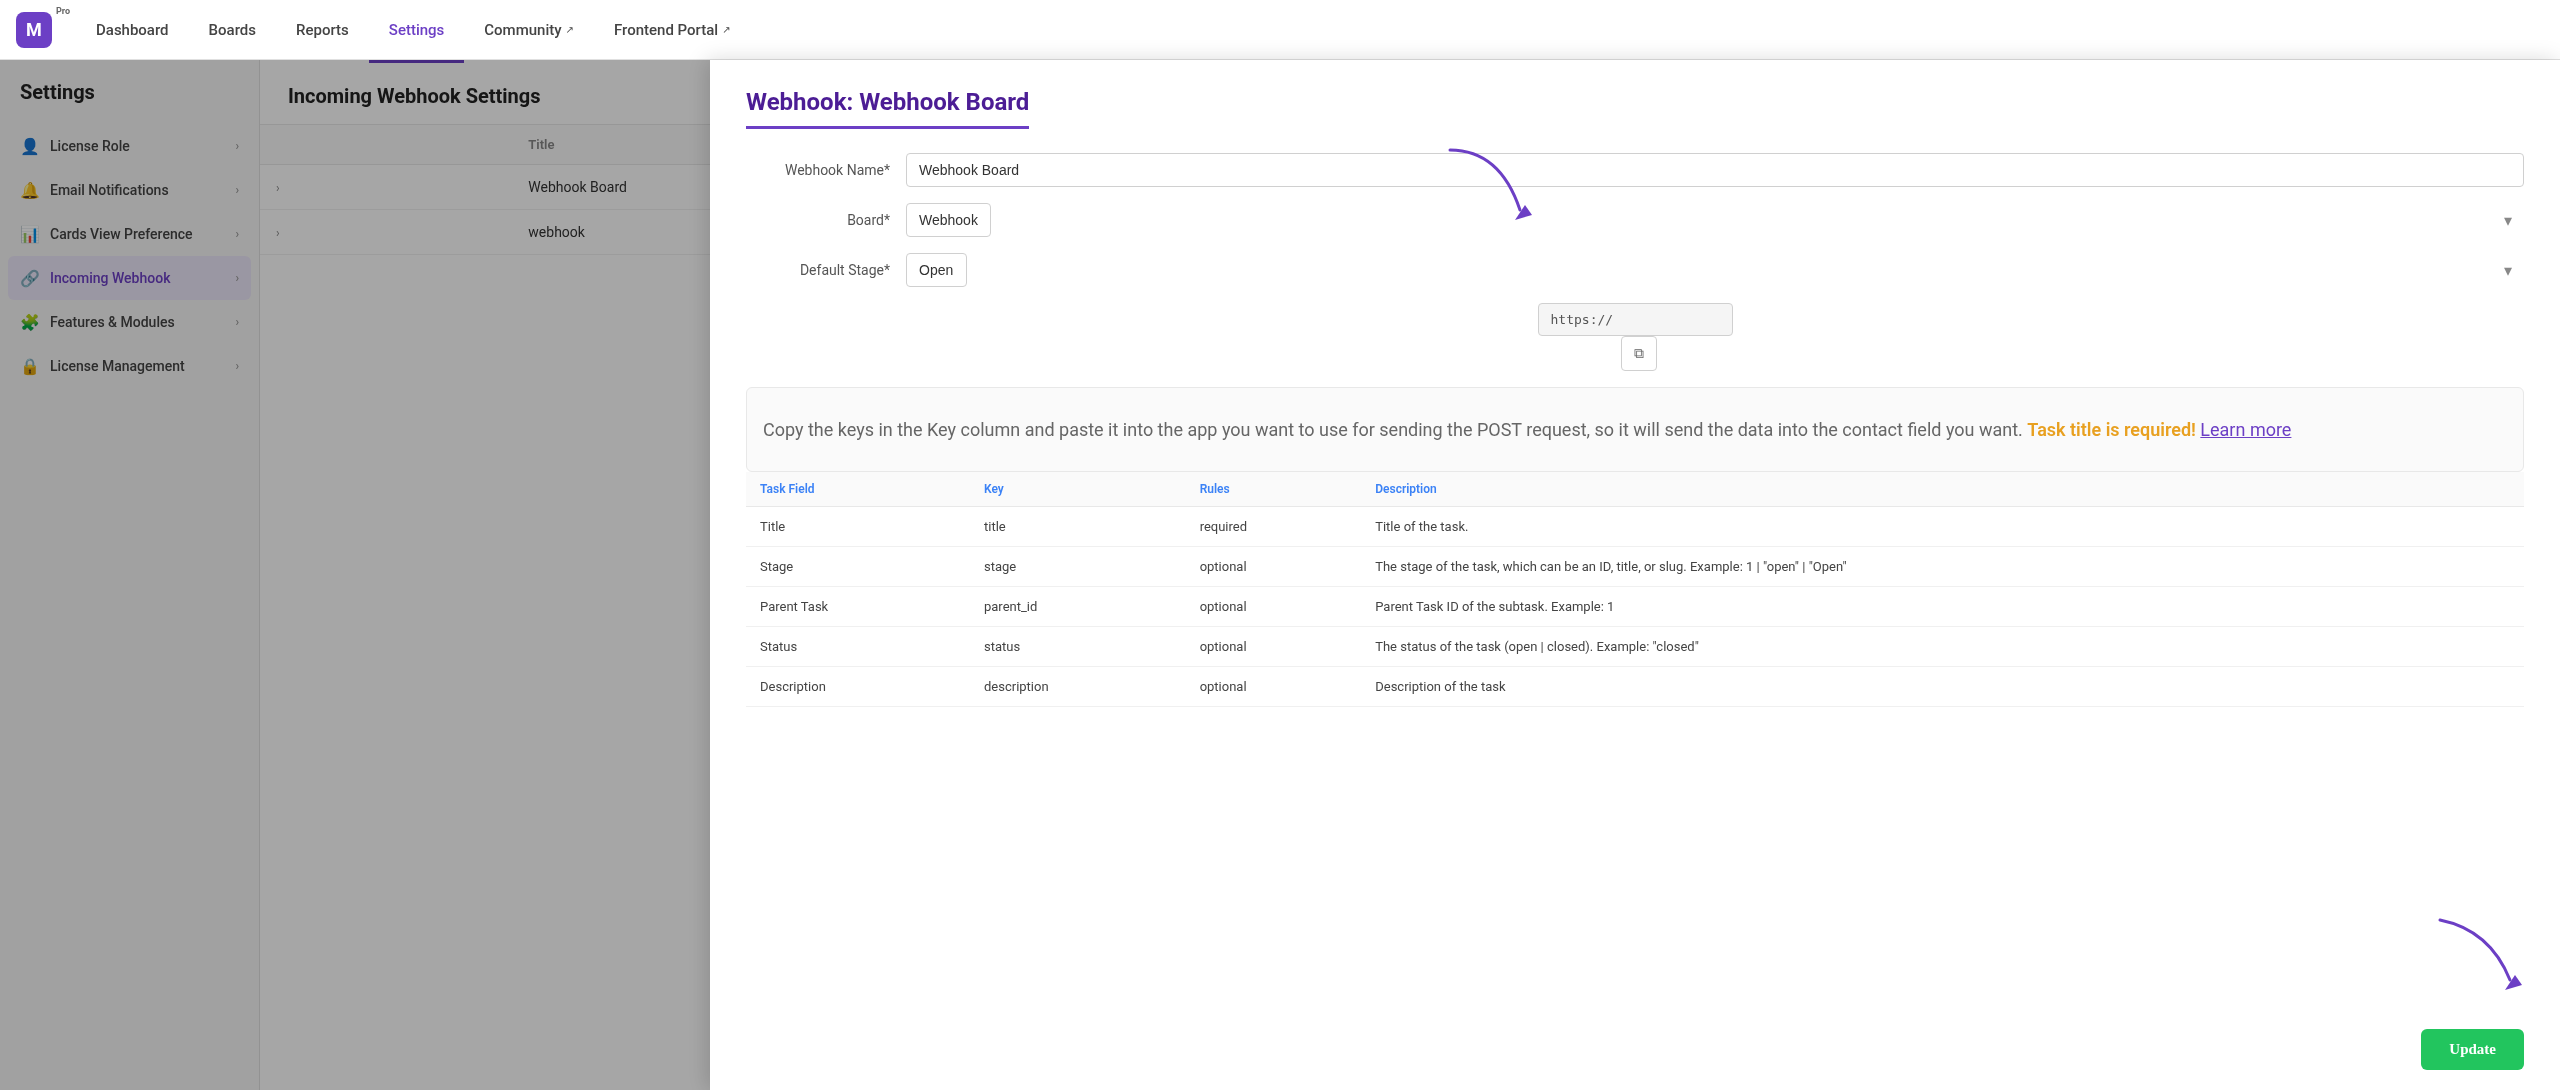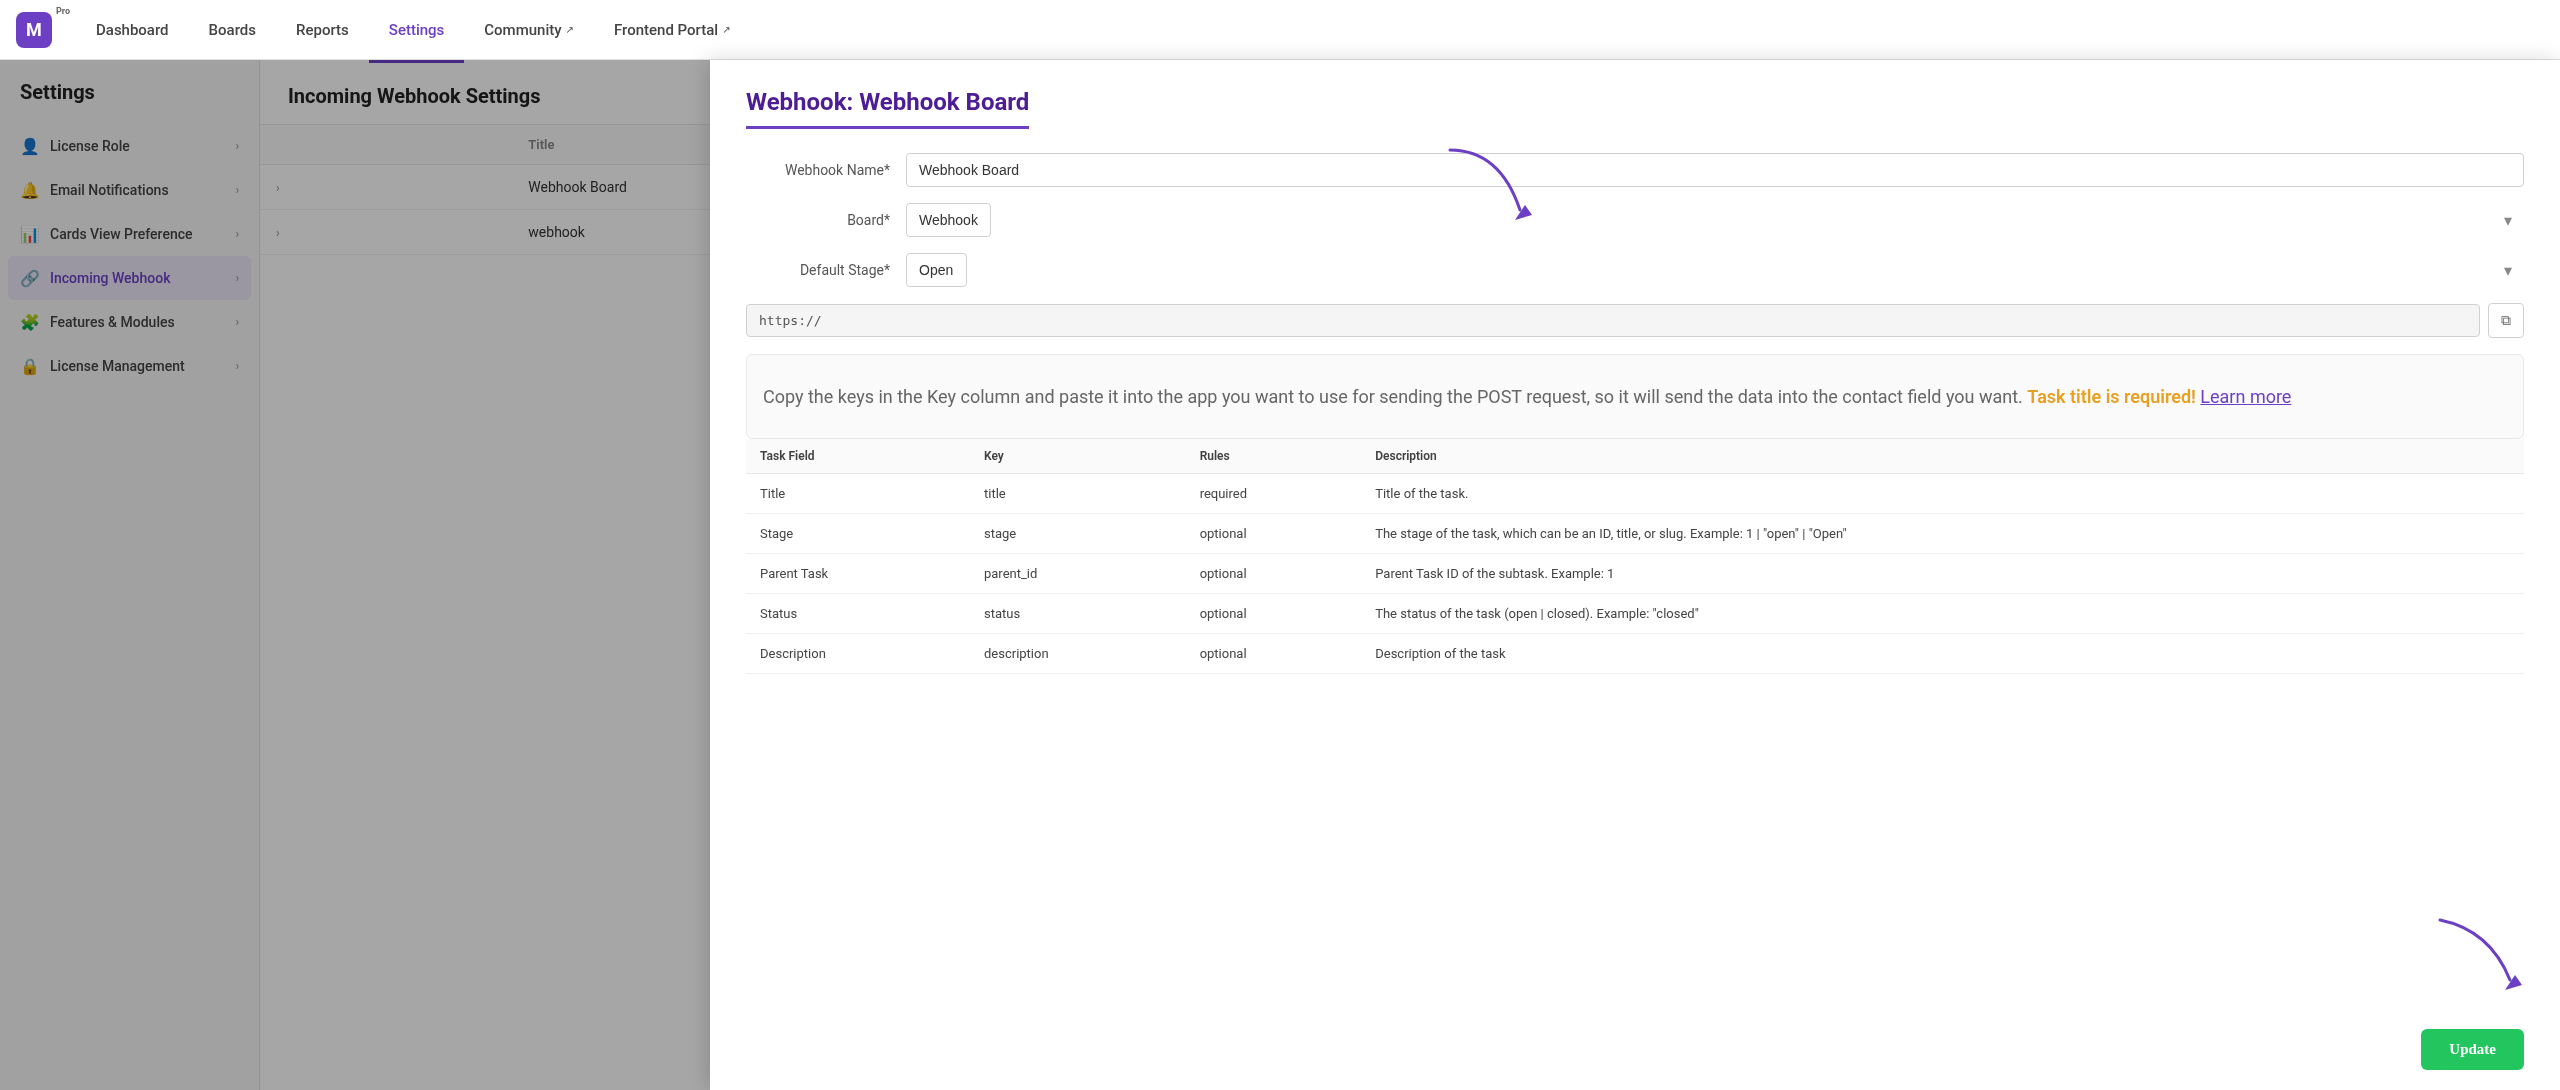--- a/index.html
+++ b/index.html
@@ -116,42 +116,42 @@
     .select-wrapper::after {
       content: '▾'; position: absolute; right: 12px; top: 50%; transform: translateY(-50%);
       color: #888; pointer-events: none;
     }
 
     
     .webhook-url-hint {
       background: #fafafa; border: 1px solid #e8e8e8; border-radius: 6px;
       padding: 14px 16px; margin-bottom: 16px; font-size: 13px; color: #666;
     }
-    .url-input-row { display: flex; align-items: center; margin-bottom: 16px; }
+    .url-input-row { display: flex; align-items: center; margin-bottom: 16px; flex-direction: column; }
     .url-input {
       flex: 1; border: 1px solid #d0d0d0; border-radius: 4px; padding: 8px 12px;
       font-size: 13px; color: #555; font-family: monospace; background: #f5f5f5;
     }
     .copy-btn {
       margin-left: 8px; padding: 8px 12px; border: 1px solid #d0d0d0; border-radius: 4px;
       background: #fff; cursor: pointer; font-size: 14px; color: #666;
     }
 
     
     .keys-hint {
       background: #fafafa; border: 1px solid #e8e8e8; border-radius: 6px;
       padding: 28px 16px; font-size: 18px; color: #666; line-height: 1.5;
     }
     .keys-hint .required { color: #e8a020; font-weight: 600; }
     .keys-hint .learn-more { color: #6c3fc5; text-decoration: underline; cursor: pointer; }
 
     
     .fields-table { width: 100%; border-collapse: collapse; font-size: 13px; }
     .fields-table th {
-      text-align: left; padding: 10px 14px; color: #404040; font-weight: 600; font-size: 12px;
+      text-align: left; padding: 10px 14px; color: #3b82f6; font-weight: 600; font-size: 12px;
       border-bottom: 1px solid #e8e8e8; background: #fafafa;
     }
     .fields-table td { padding: 12px 14px; color: #444; border-bottom: 1px solid #f0f0f0; vertical-align: top; }
 
     
     .update-btn-bar {
       position: fixed; bottom: 20px; right: 36px; z-index: 300;
     }
     .update-btn {
       background: #22c55e; color: #fff; border: none; border-radius: 6px;

